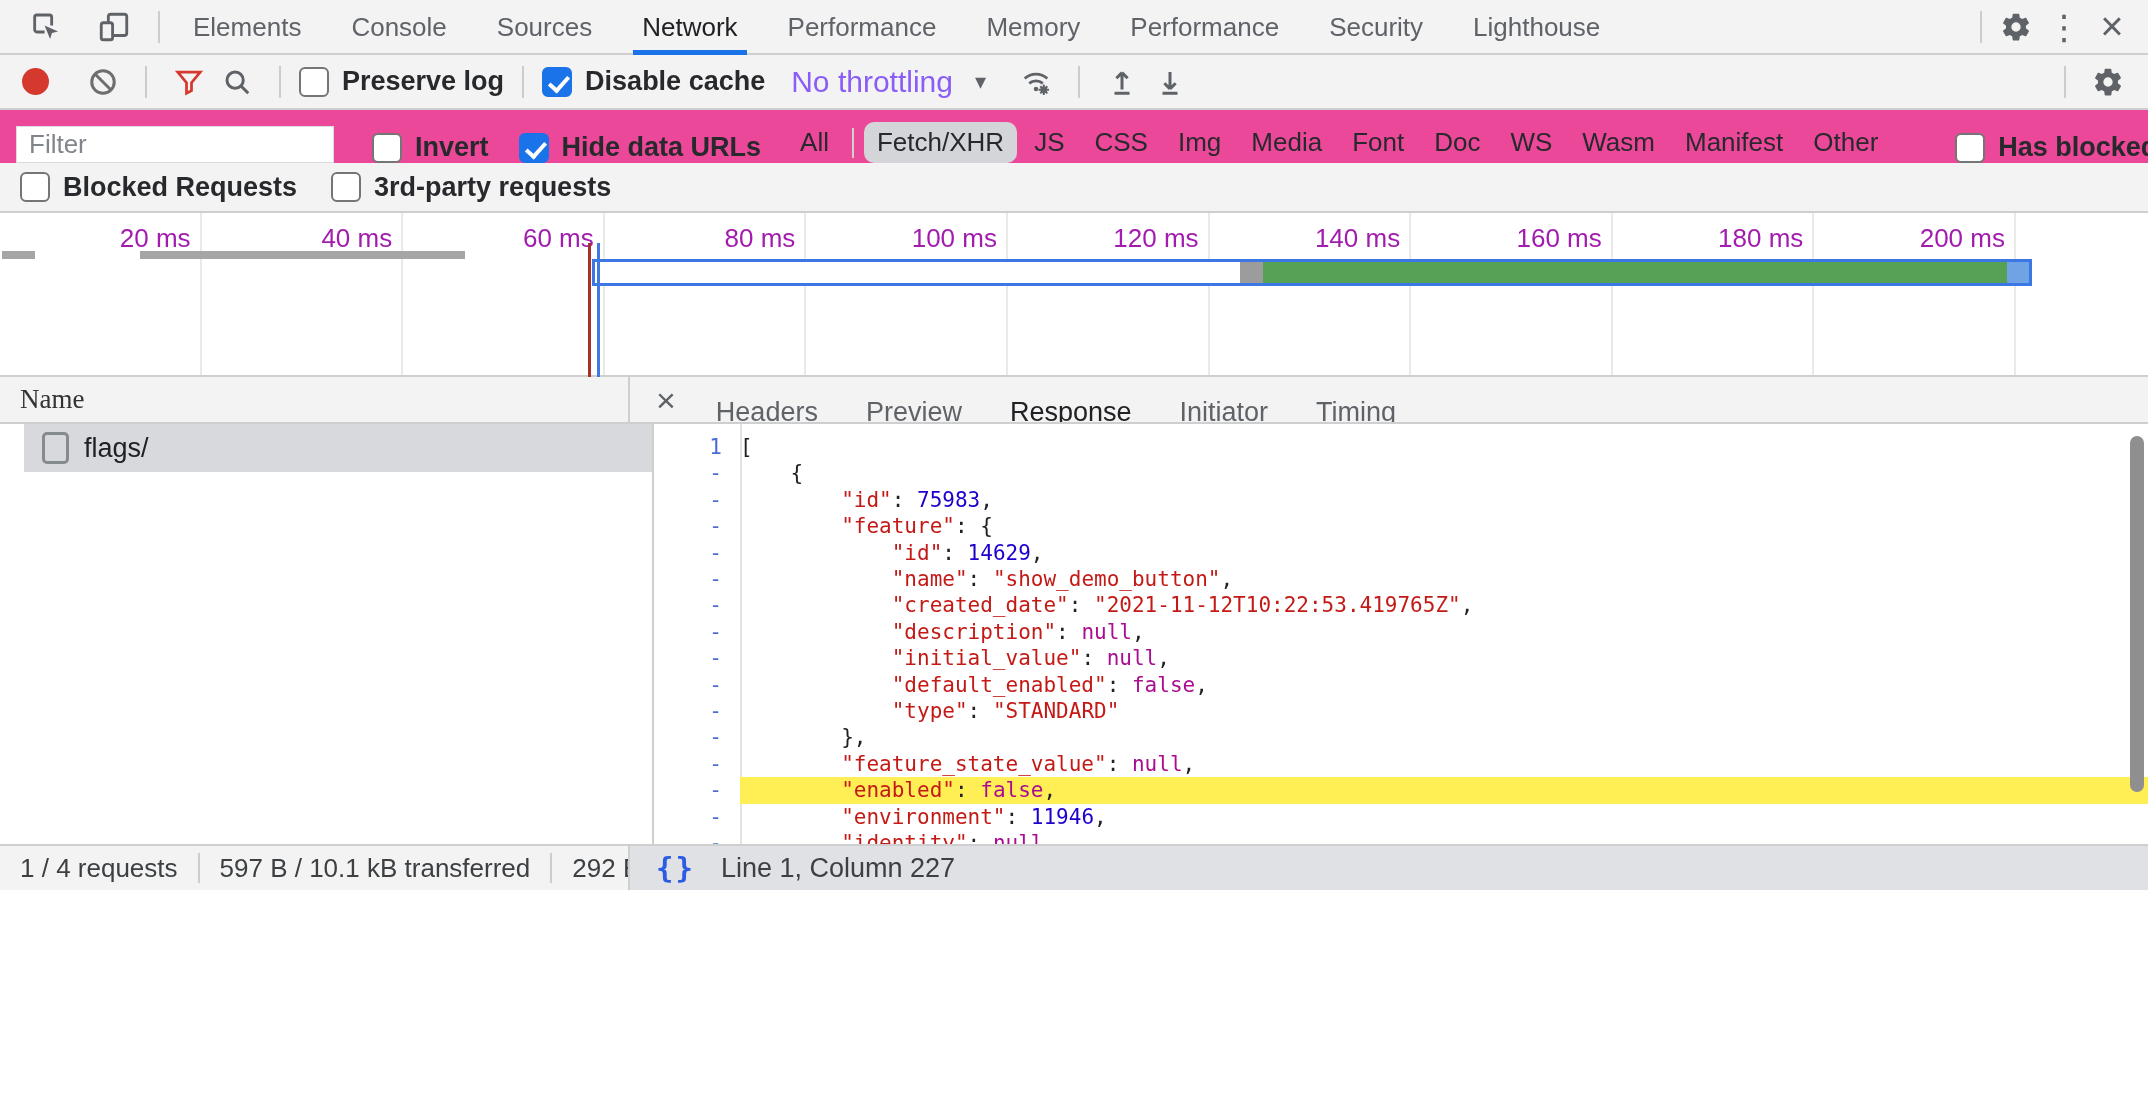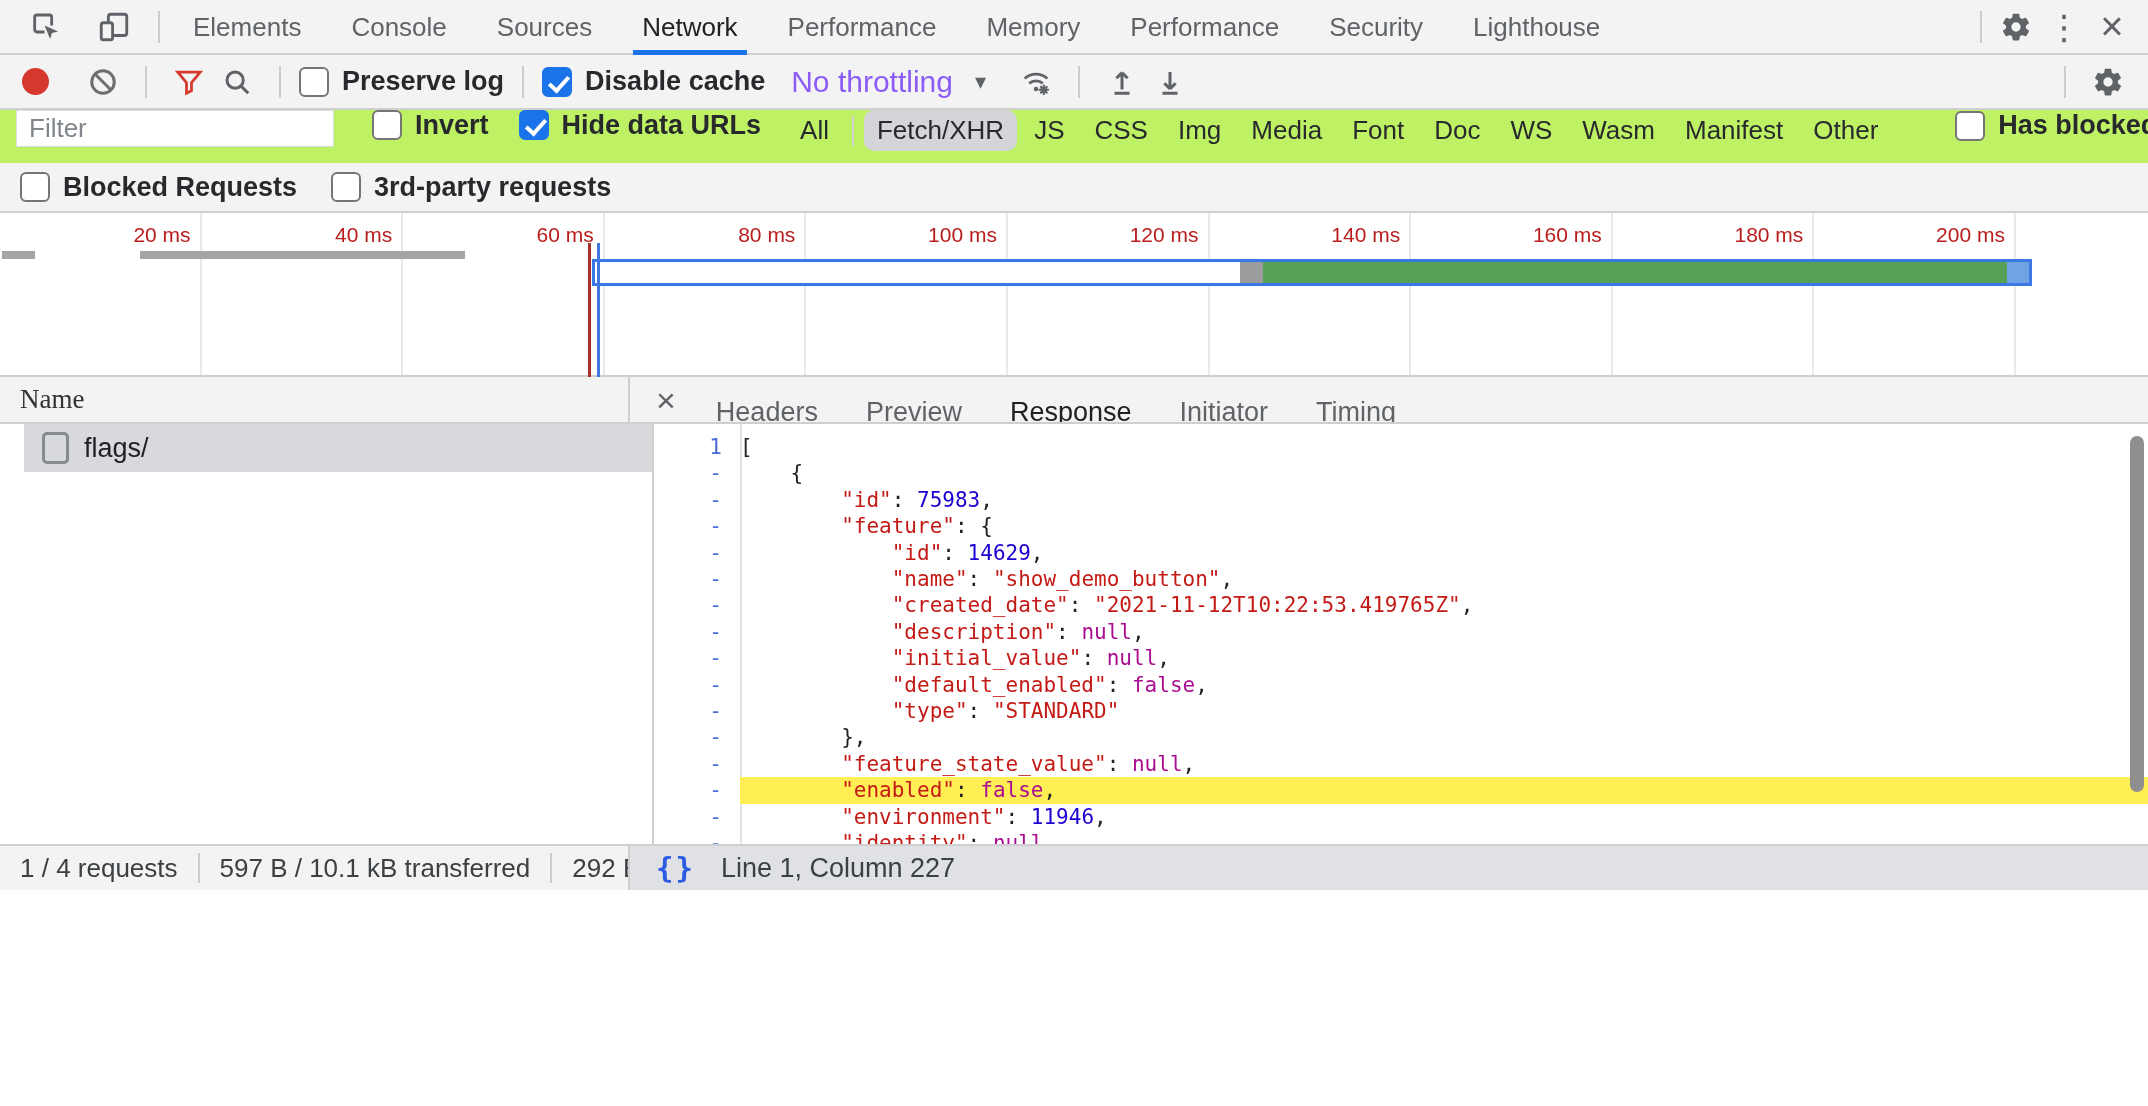--- a/index.html
+++ b/index.html
@@ -39,21 +39,21 @@
         border:solid #fff; border-width:0 4px 4px 0; transform:rotate(42deg); }
   .cblabel { margin-left:13px; font-size:27px; color:#28292c; white-space:nowrap;font-weight:bold; }
   .throttle { display:flex; align-items:center; margin-left:26px; }
   .throttle-label { font-size:30px; color:#8b5cf6; }
   .dd-arrow { font-size:22px; color:#5f6368; margin-left:22px; }
   .icon-wifi { margin-left:26px; }
   .spacer { flex:1; }
   .gear-right { margin-right:16px; }
 
   
-  .filterbar { height:53px; flex:none; background:#bef264; display:flex; align-items:flex-start; }
+  .filterbar { height:53px; flex:none; background:#ec4899; display:flex; align-items:flex-end; }
   .filter-input { width:318px; height:37px; margin-left:16px; border:1px solid #dadce0; background:#fff;
         font-size:26px; font-family:"Liberation Sans", sans-serif; color:#202124; padding:0 12px; outline:none; }
   .filter-input::placeholder { color:#80868b; }
   .filterbar .cb { margin-left:38px; }
   .filterbar .cb + .cblabel { margin-left:13px; }
   .type-list { display:flex; align-items:center; margin-left:26px; }
   .type-pill { font-size:26px; color:#28292c; padding:5px 13px; border-radius:10px; margin-right:4px; white-space:nowrap; }
   .type-pill.active { background:#d4d5d8; }
   .type-list .vsep { height:30px; margin:0 10px 0 6px; background:#d0d0d0; }
   .hbc { display:flex; align-items:center; margin-left:22px; }
@@ -62,21 +62,21 @@
   .optionsbar { height:50px; flex:none; background:#f3f3f3; border-bottom:2px solid #cfcfcf;
         display:flex; align-items:center; }
   .optionsbar .cb { margin-left:20px; }
 
   
   .overview { height:164px; flex:none; position:relative; background:#fff; border-bottom:2px solid #cfcfcf; }
   .ticks { position:absolute; inset:0; display:flex; }
   .tick-col { width:201.6px; flex:none; border-right:2px solid #e9e9e9; padding:10px 9px 0 0;
         text-align:right; }
   .tick-col.filler { flex:1; border-right:none; }
-  .tick-label { font-size:21px; color:#b91c1c; white-space:nowrap; }
+  .tick-label { font-size:26px; color:#a21caf; white-space:nowrap; }
   .bars-layer { position:absolute; inset:0; }
   .gray-bar { position:absolute; top:38px; height:8px; background:#a5a5a5; }
   .req-bar { position:absolute; top:46px; height:27px; border:3px solid #3b78e6; display:flex; overflow:hidden; }
   .req-seg { height:100%; flex:none; }
   .cursor { position:absolute; top:30px; height:134px; width:3px; }
 
   
   .band { height:47px; flex:none; display:flex; background:#f3f3f3; border-bottom:2px solid #cfcfcf; }
   .name-header { width:630px; flex:none; border-right:2px solid #cfcfcf; display:flex; align-items:center;
         padding-left:20px; font-size:27px; color:#333;font-family:Liberation Serif, serif; }

